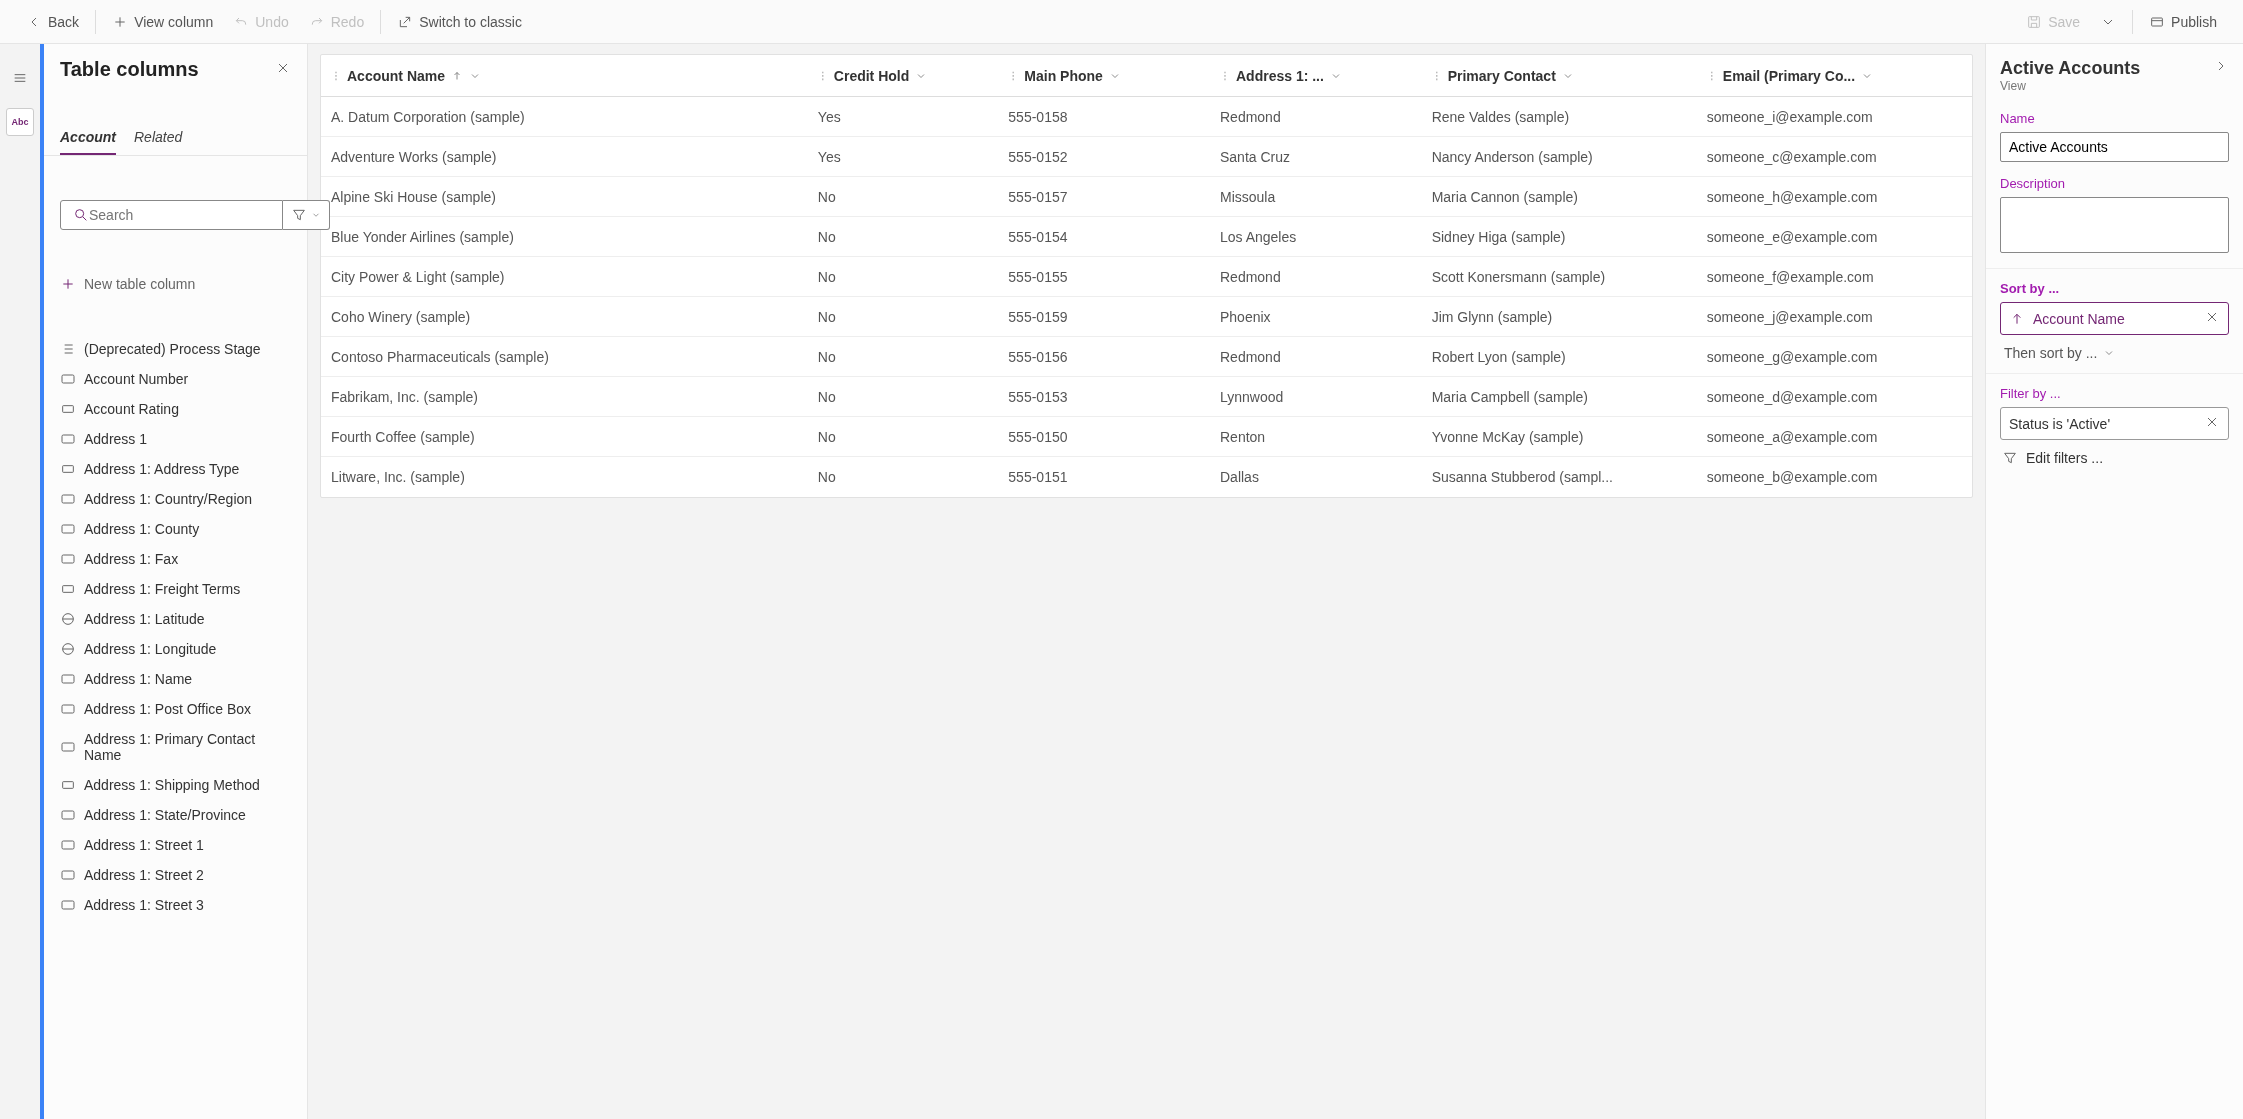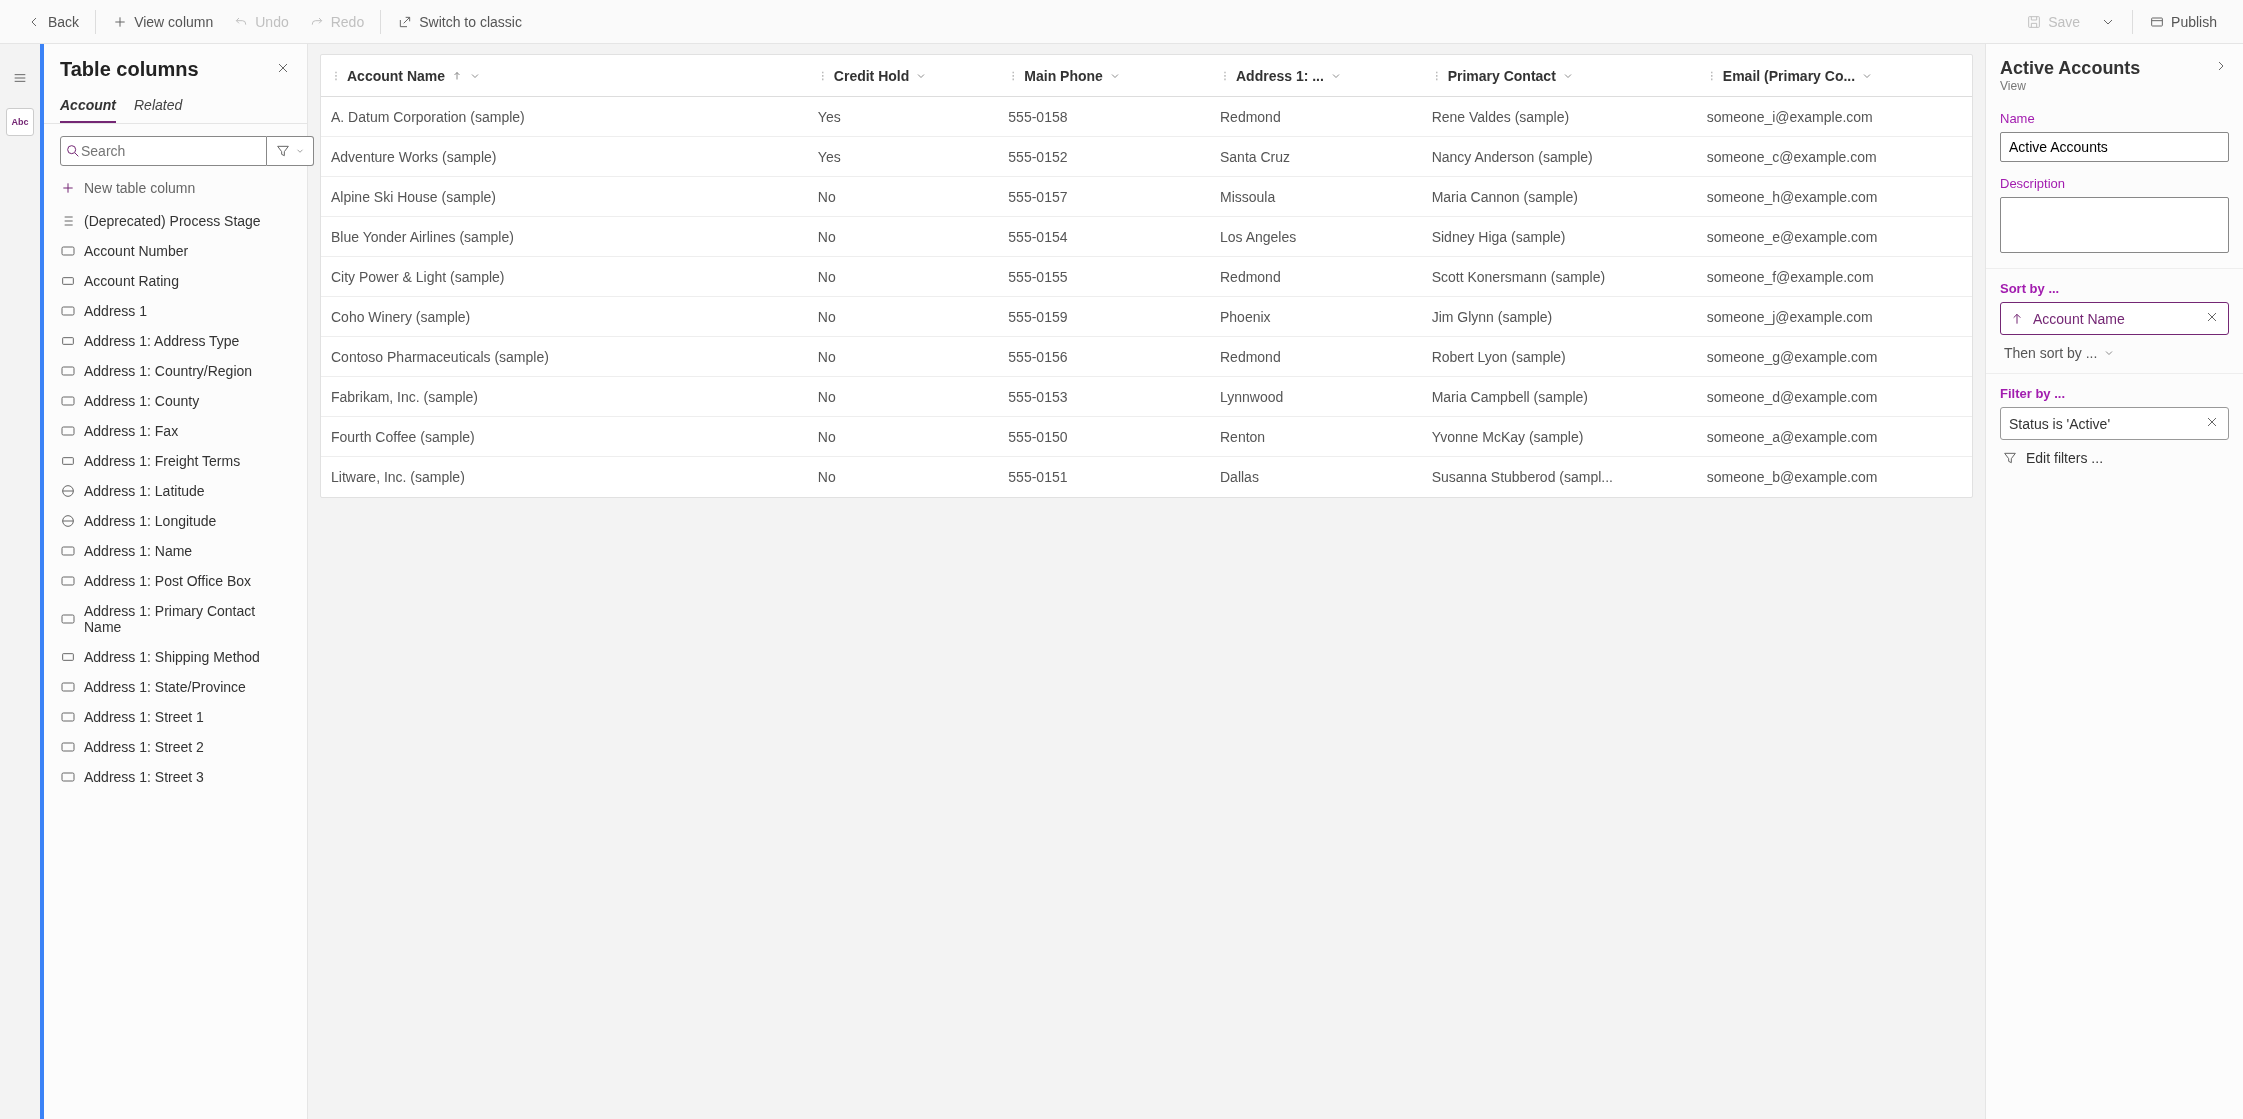--- a/index.html
+++ b/index.html
@@ -14,29 +14,29 @@
   
   
   .main { display: flex; height: calc(100vh - 44px); }
   
   
   .left-rail { width: 44px; background:#f3f3f3; border-right:4px solid #3b82f6; padding-top:20px; display:flex; flex-direction:column; align-items:center; gap:16px; }
   .rail-btn { width:28px; height:28px; display:flex; align-items:center; justify-content:center; border-radius:3px; cursor:pointer; }
   .rail-btn.active { border-left:3px solid #742774; background:#fff; border:1px solid #ccc; }
   
   
-  .left-panel { width: 264px; background:#fcfcfc; border-right:1px solid #e5e5e5; display:flex; flex-direction:column; position:relative; }
+  .left-panel { width: 264px; background:#fcfcfc; border-right:1px solid #e5e5e5; display:flex; flex-direction:column; position:relative;gap:32px; }
   .panel-hdr { display:flex; align-items:center; justify-content:space-between; padding:14px 16px 8px 16px; }
   .panel-title { font-size:20px; font-weight:600; color:#222; }
   .close-x { cursor:pointer; color:#666; font-size:16px; }
   .tabs { display:flex; gap:18px; padding:0 16px; border-bottom:1px solid #e5e5e5;font-style:italic; }
   .tab { padding:8px 0; cursor:pointer; color:#444; }
   .tab.active { font-weight:600; border-bottom:2px solid #742774; color:#333; }
   .search-row { padding:12px 16px 8px 16px; display:flex; gap:0; }
-  .search-box { flex:1; display:flex; align-items:center; border:1px solid #888; border-radius:3px 0 0 3px; padding:6px 4px; background:#fff; }
+  .search-box { flex:1; display:flex; align-items:center; border:1px solid #888; border-radius:3px 0 0 3px; padding:6px 12px; background:#fff; }
   .search-box input { border:none; outline:none; flex:1; font-size:14px; }
   .filter-btn { border:1px solid #888; border-left:none; border-radius:0 3px 3px 0; padding:6px 8px; display:flex; align-items:center; gap:4px; background:#fff; cursor:pointer; }
   .new-col-link { padding:6px 16px 10px 16px; display:flex; align-items:center; gap:8px; color:#666; cursor:pointer; }
   
   .col-list-wrap { flex:1; overflow-y:auto; position:relative; }
   .col-list { padding-bottom:12px; }
   .col-item { display:flex; align-items:center; gap:8px; padding:7px 16px; cursor:pointer; }
   .type-ic { width:16px; height:16px; flex-shrink:0; display:inline-flex; align-items:center; justify-content:center; }
   
   
@@ -570,21 +570,21 @@
         </span>
       </div>
       <div class="sort-more">
         <span>Then sort by ...</span>
         <svg class="icon" style="width:12px;height:12px">
             <use href="#i-chev-down"></use>
           </svg>
       </div>
     </div>
     <div class="rp-section" style="border-bottom:none">
-      <label class="rp-label" style="font-weight:700">Filter by ...</label>
+      <label class="rp-label" style="font-weight:400">Filter by ...</label>
       <div class="chip gray">
         <span>Status is 'Active'</span>
         <span class="remove">
           <svg class="icon">
               <use href="#i-x"></use>
             </svg>
         </span>
       </div>
       <div class="filter-link">
         <svg class="icon">

